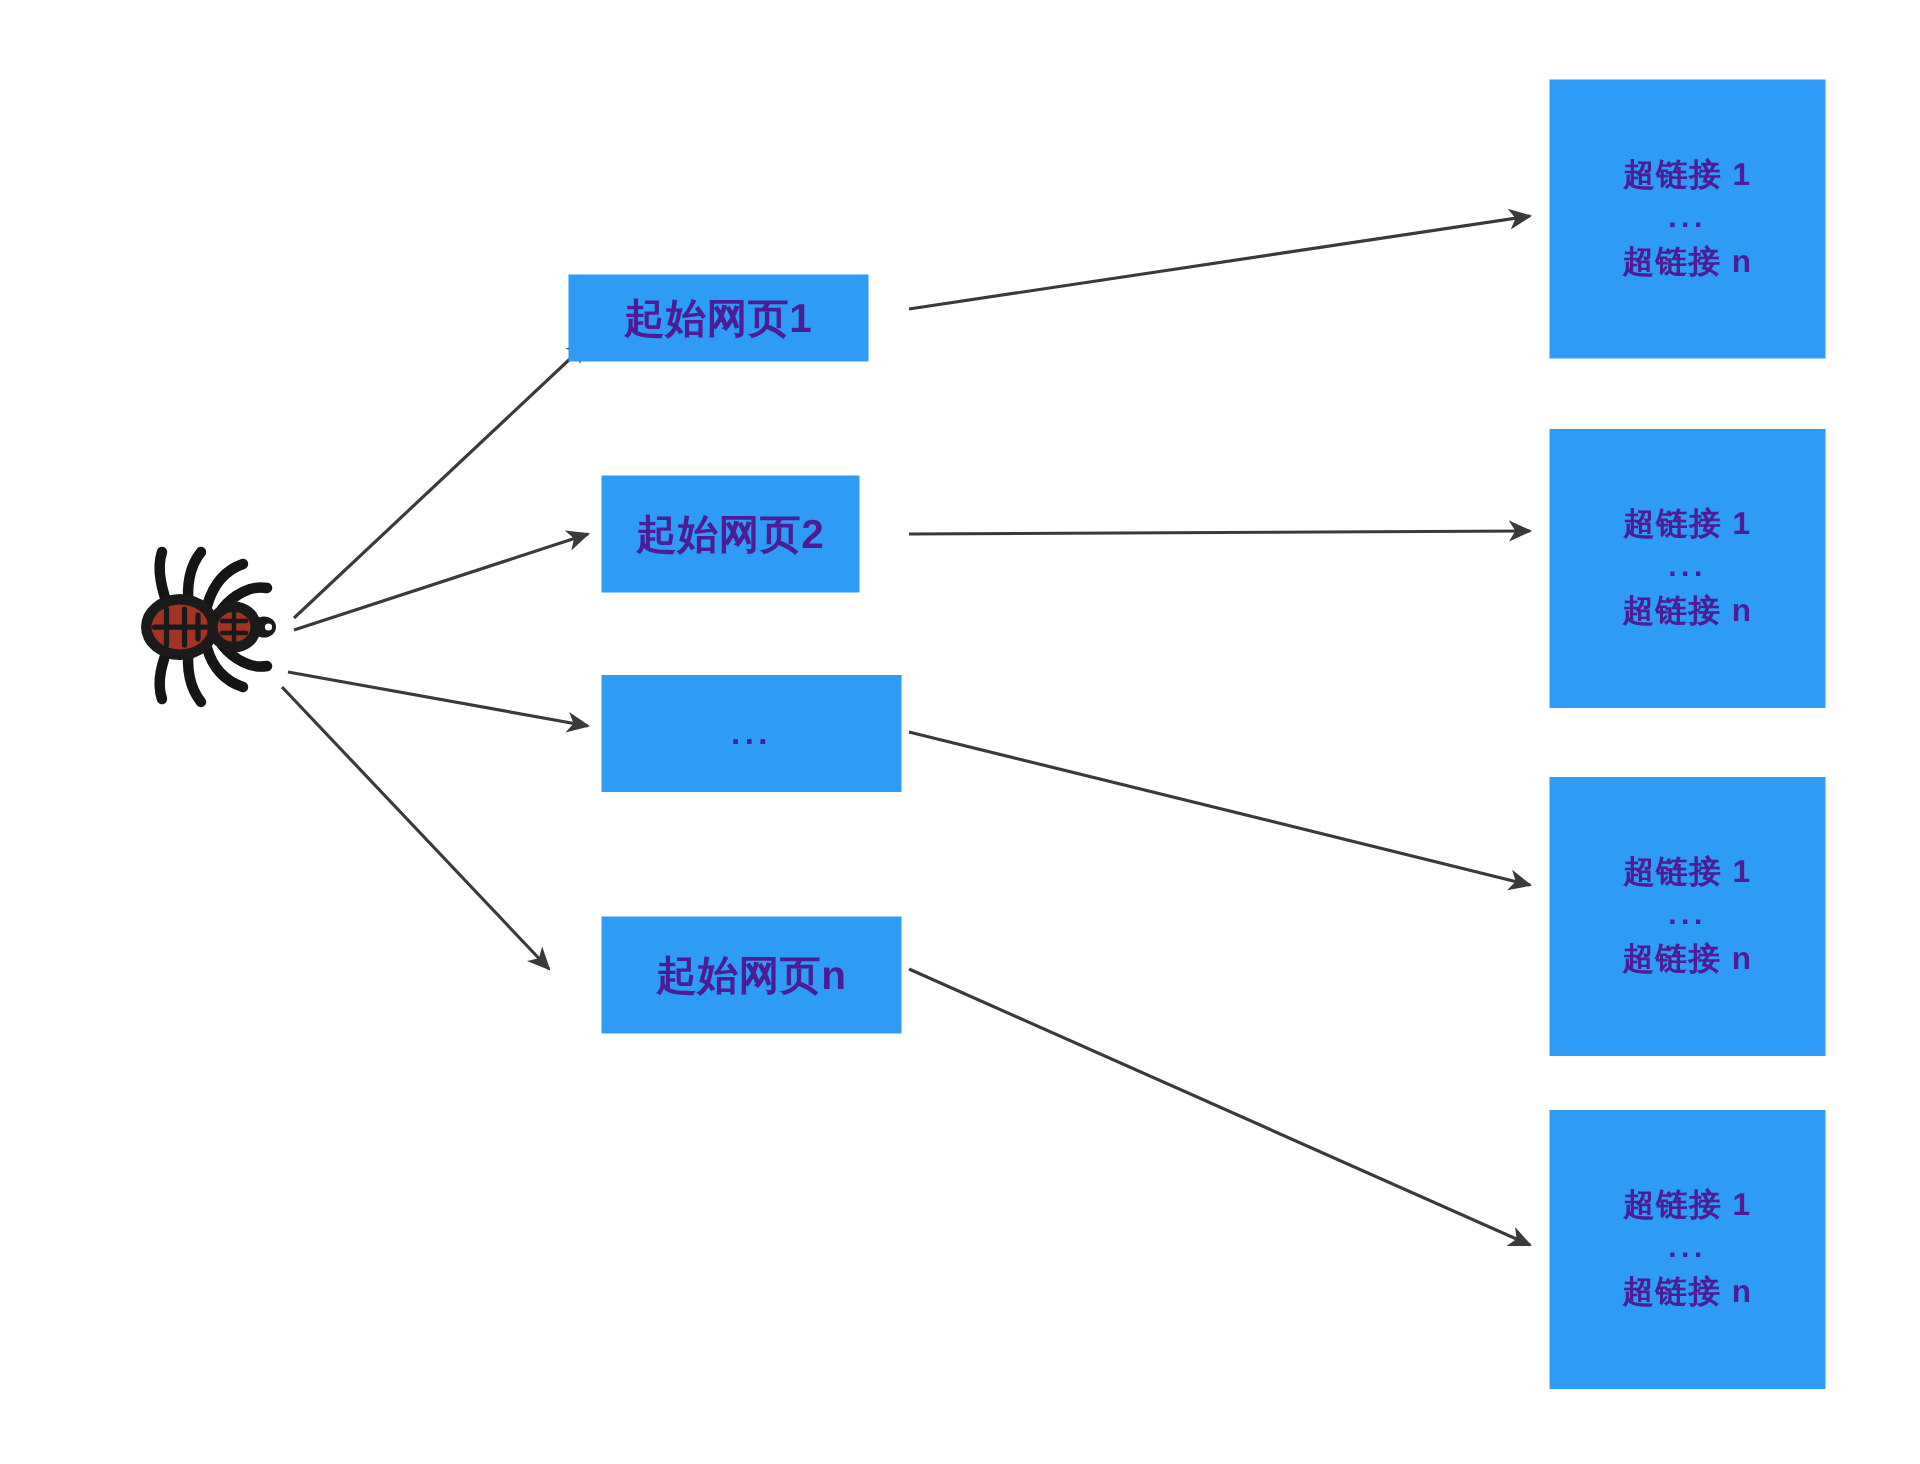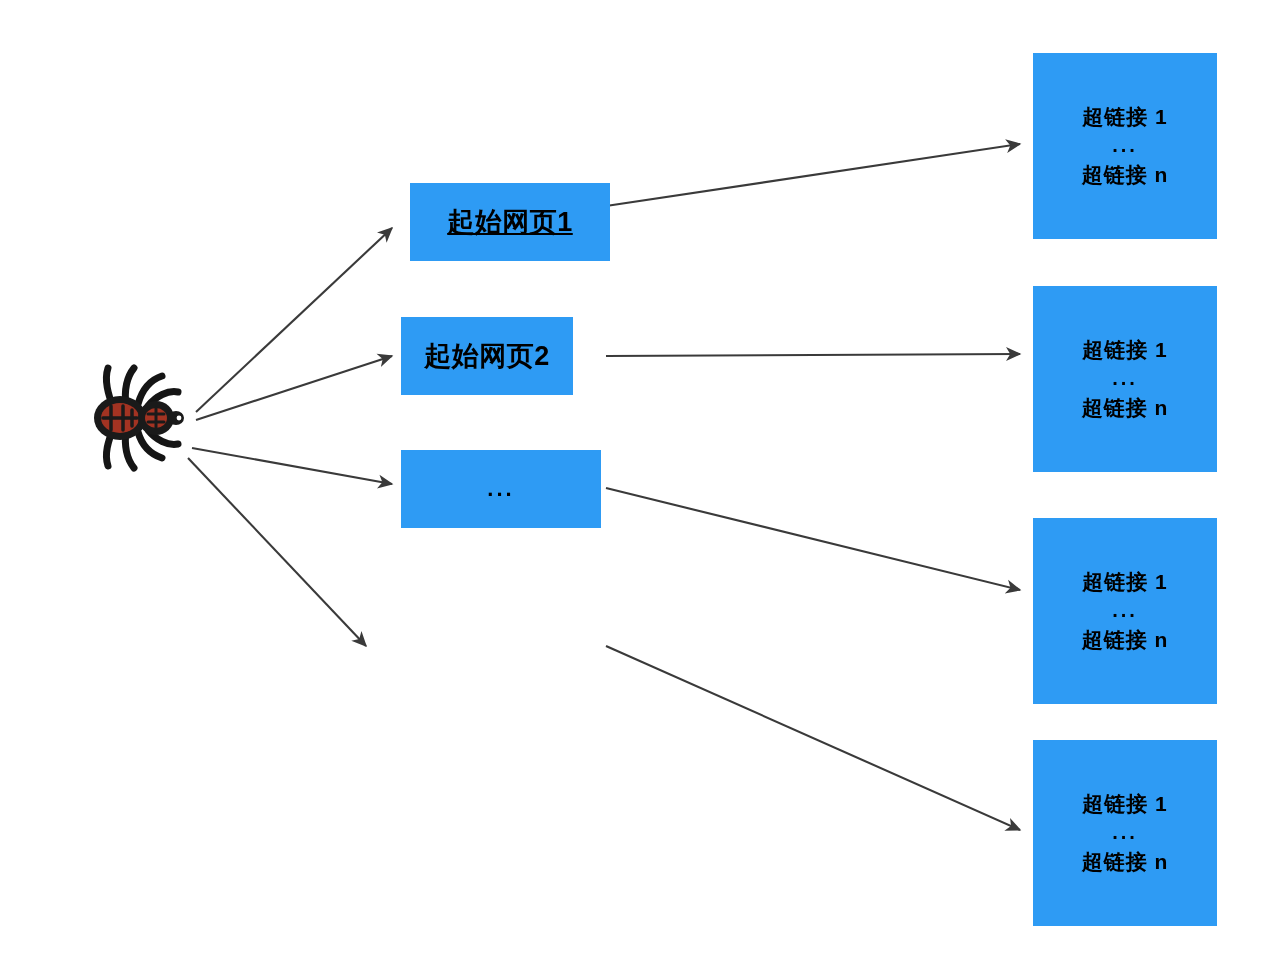--- a/index.html
+++ b/index.html
@@ -26,21 +26,21 @@
     height: 976px;
     pointer-events: none;
   }
   .node-box {
     position: absolute;
     background: #2e9bf4;
     display: flex;
     flex-direction: column;
     align-items: center;
     justify-content: center;
-    color: #000000;
+    color: #4c1d95;
     font-weight: bold;
     box-sizing: border-box;
   }
   .seed-box {
     font-size: 27px;
     letter-spacing: 0.5px;
   }
   .link-box {
     font-size: 21px;
     line-height: 1.05;
@@ -124,32 +124,35 @@
       <path d="M 192 448 L 392 484"></path>
       <path d="M 188 458 L 366 646"></path>
 
       <path d="M 606 206 L 1020 144"></path>
       <path d="M 606 356 L 1020 354"></path>
       <path d="M 606 488 L 1020 590"></path>
       <path d="M 606 646 L 1020 830"></path>
     </g>
   </svg>
 
-  <div class="node-box seed-box" style="left:410px; top:183px; width:200px; height:78px;text-decoration:underline;">
+  <div class="node-box seed-box" style="left:379px; top:183px; width:200px; height:58px;">
     <span>起始网页1</span>
   </div>
 
   <div class="node-box seed-box" style="left:401px; top:317px; width:172px; height:78px;">
     <span>起始网页2</span>
   </div>
 
   <div class="node-box seed-box" style="left:401px; top:450px; width:200px; height:78px;">
     <span class="dots-only">...</span>
   </div>
 
+  <div class="node-box seed-box" style="left:401px; top:611px; width:200px; height:78px;">
+    <span>起始网页n</span>
+  </div>
 
   <div class="node-box link-box" style="left:1033px; top:53px; width:184px; height:186px;">
     <span class="ln">超链接 1</span>
     <span class="dots">...</span>
     <span class="ln">超链接  n</span>
   </div>
 
   <div class="node-box link-box" style="left:1033px; top:286px; width:184px; height:186px;">
     <span class="ln">超链接 1</span>
     <span class="dots">...</span>

